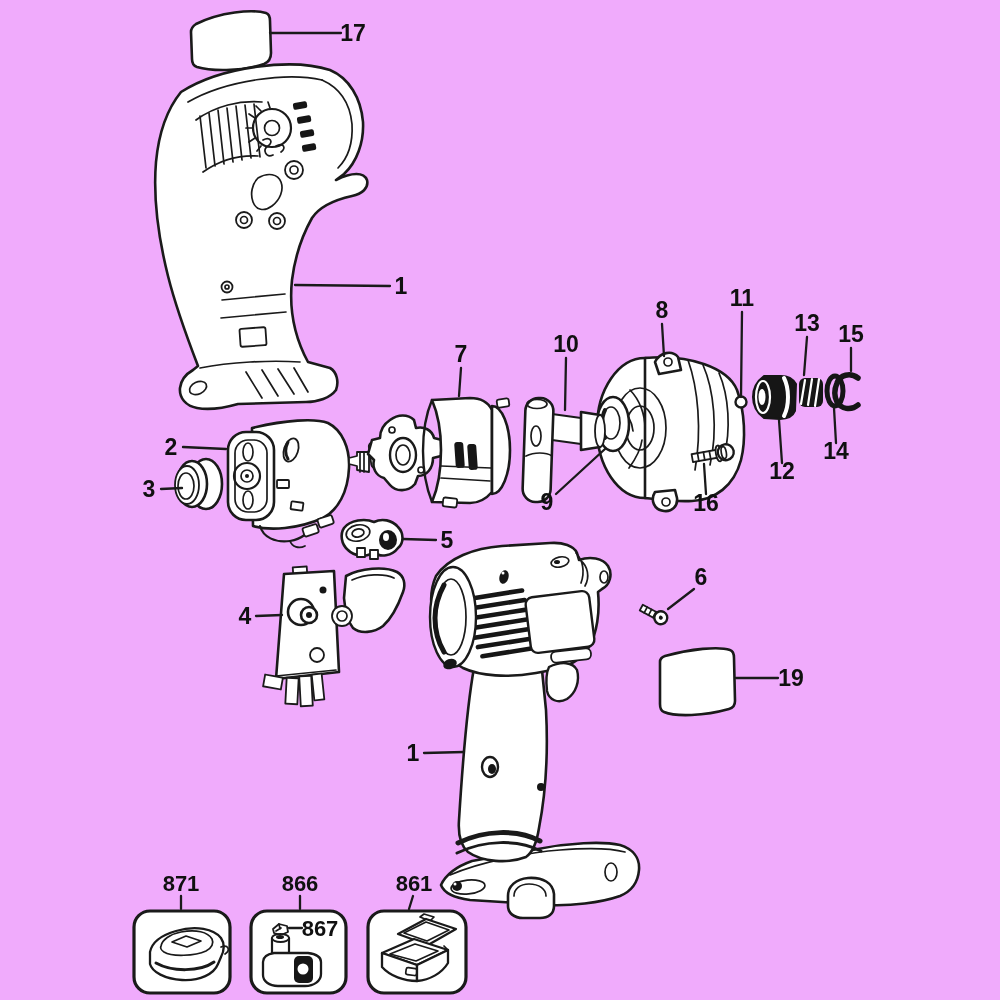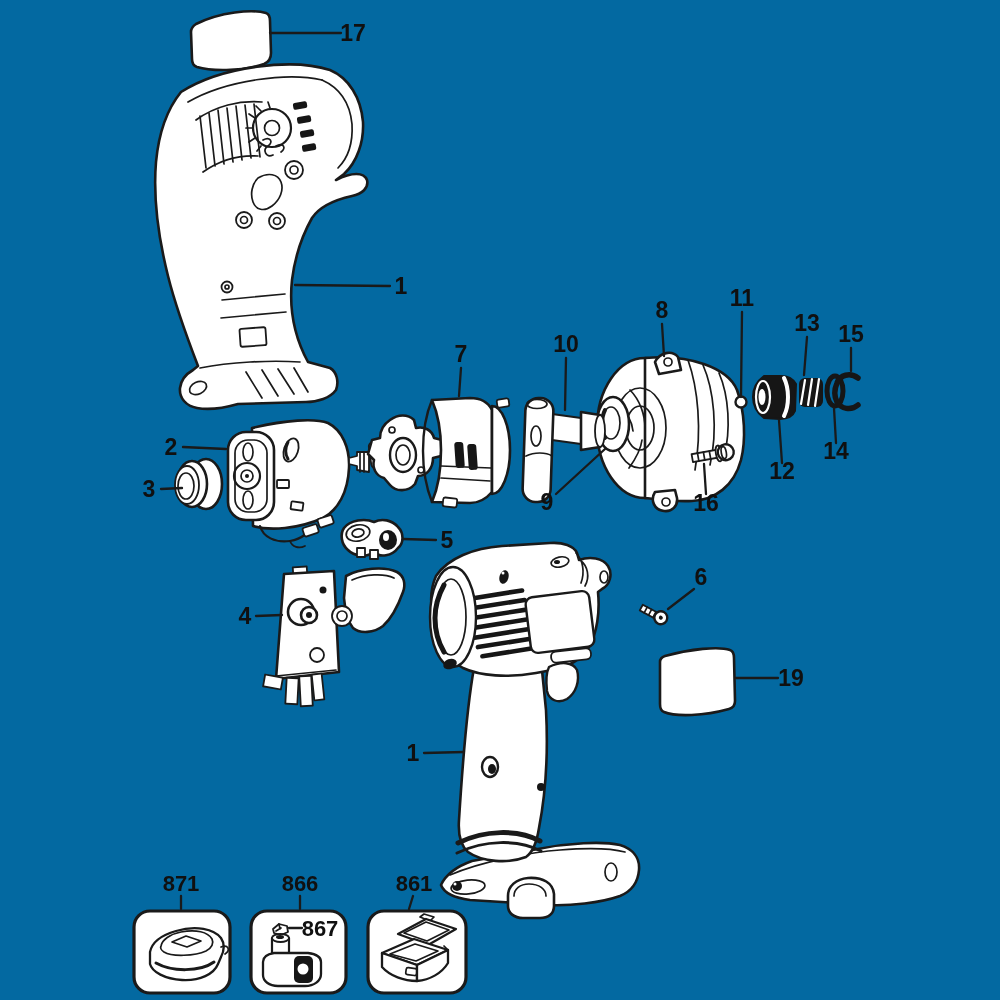--- a/index.html
+++ b/index.html
@@ -1,16 +1,16 @@
 <!DOCTYPE html>
 <html><head>
 <meta charset="utf-8">
 <style>
   html,body{margin:0;padding:0;background:#ffffff;}
-  .stage{position:relative;width:1000px;height:1000px;background:#0369a1;overflow:hidden;}
+  .stage{position:relative;width:1000px;height:1000px;background:#f0abfc;overflow:hidden;}
   svg{display:block;}
   .ln{fill:none;stroke:#1a1a1a;stroke-width:2.6;stroke-linecap:round;stroke-linejoin:round;}
   .fw{fill:#ffffff;stroke:#1a1a1a;stroke-width:2.6;stroke-linejoin:round;}
   .fwt{fill:#ffffff;stroke:#1a1a1a;stroke-width:1.8;stroke-linejoin:round;}
   .tn{fill:none;stroke:#1a1a1a;stroke-width:1.7;stroke-linecap:round;stroke-linejoin:round;}
   .fb{fill:#161616;stroke:none;}
   .wl{fill:none;stroke:#ffffff;stroke-width:2.2;stroke-linecap:round;}
   .leader{fill:none;stroke:#1a1a1a;stroke-width:2.3;stroke-linecap:round;}
   .callout{font:bold 23px "Liberation Sans",sans-serif;fill:#101010;text-anchor:middle;}
   .callout-sm{font:bold 22px "Liberation Sans",sans-serif;fill:#101010;text-anchor:middle;}

